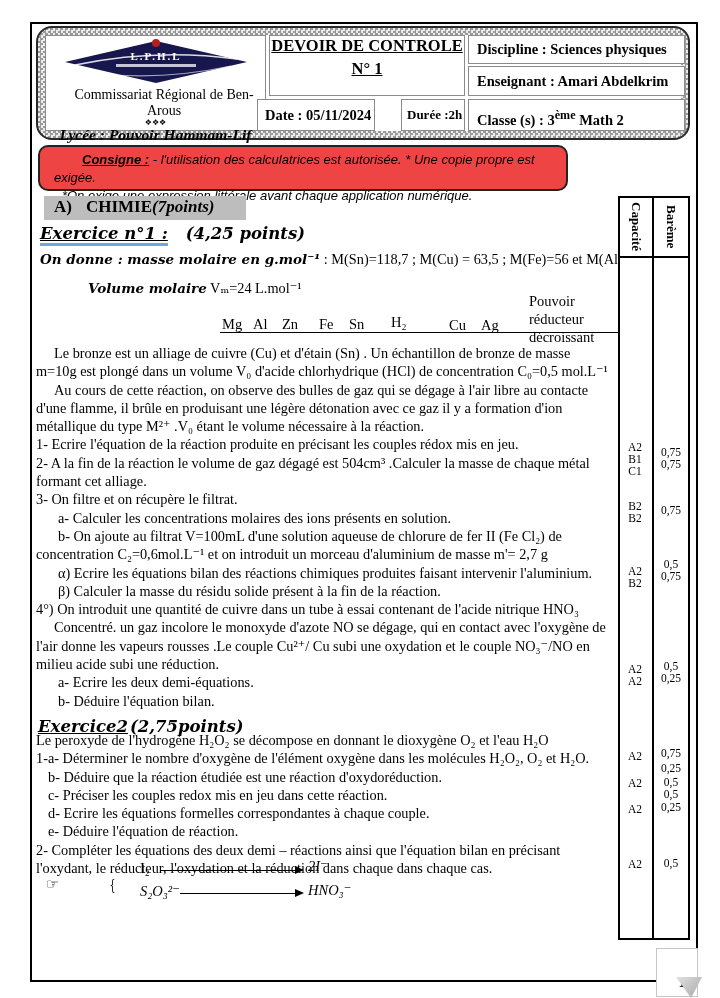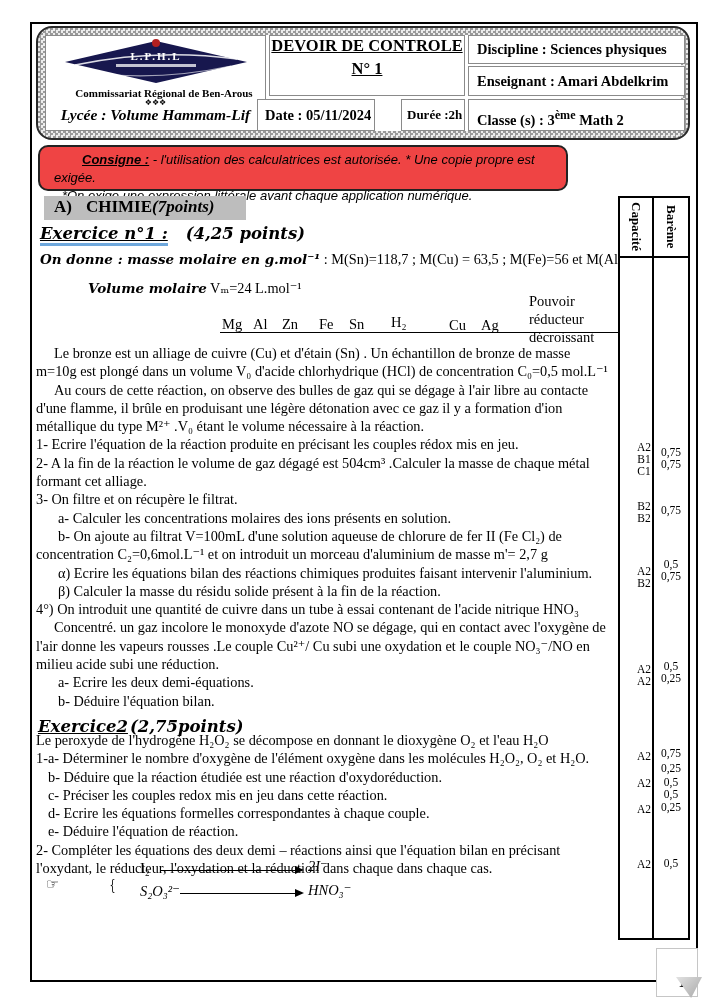--- a/index.html
+++ b/index.html
@@ -22,21 +22,21 @@
   .hcell{position:absolute;box-sizing:border-box;border:1px solid #8a8a8a;background:#fff;}
   .cell-logo{left:0;top:0;width:221px;height:96px;text-align:center;}
   .cell-title{left:224px;top:0;width:196px;height:61px;text-align:center;}
   .cell-date{left:212px;top:64px;width:118px;height:32px;line-height:30px;padding-left:7px;font-weight:bold;font-size:14.5px;font-family:Liberation Serif, serif;}
   .cell-duree{left:356px;top:64px;width:64px;height:32px;line-height:30px;padding-left:5px;font-weight:bold;font-size:13px;}
   .cell-disc{left:423px;top:0;width:217px;height:29px;line-height:27px;padding-left:8px;font-weight:bold;font-size:14.5px;}
   .cell-ens{left:423px;top:31px;width:217px;height:30px;line-height:28px;padding-left:8px;font-weight:bold;font-size:14.5px;}
   .cell-classe{left:423px;top:64px;width:217px;height:32px;line-height:30px;padding-left:8px;font-weight:bold;font-size:14.5px;}
   .title1{display:block;margin-top:0;font-weight:bold;font-size:16.5px;text-decoration:underline;}
   .title2{display:block;margin-top:3px;font-weight:bold;font-size:16.5px;text-decoration:underline;}
-  .org-line{display:block;font-weight:bold;font-size:11px;margin-top:1px;margin-left:17px;}
+  .org-line{display:block;font-weight:normal;font-size:14px;margin-top:1px;margin-left:17px;}
   .org-sep{display:block;font-size:8px;line-height:7px;}
   .school-line{display:block;font-weight:bold;font-style:italic;font-size:15.5px;}
   .logo-svg{display:block;margin:2px auto 0 auto;}
 
   
   .consigne{
     position:absolute;left:38px;top:145px;width:530px;height:46px;box-sizing:border-box;
     border:2px solid #222;border-radius:10px;background:#ef4444;
     font-family:"Liberation Sans","DejaVu Sans",sans-serif;font-style:italic;
     font-size:13px;line-height:18px;padding:4px 8px 0 14px;
@@ -105,21 +105,21 @@
 
   
   .side{position:absolute;left:618px;top:196px;width:72px;height:744px;box-sizing:border-box;border:2px solid #000;background:#fff;}
   .side-divider{position:absolute;left:32px;top:0;bottom:0;border-left:2px solid #000;}
   .side-headrow{position:absolute;left:0;top:0;right:0;height:58px;border-bottom:2px solid #000;}
   .vhead{position:absolute;top:0;height:58px;display:flex;align-items:center;justify-content:center;
          writing-mode:vertical-rl;font-weight:bold;font-size:13px;}
   .cap-h{left:0;width:32px;}
   .bar-h{left:34px;width:34px;}
   .side-entry{position:absolute;font-size:11.5px;text-align:center;line-height:12px;}
-  .colcap{left:12px;width:24px;}
+  .colcap{left:3px;width:24px;}
   .colbar{left:34px;width:34px;}
 
   
   .pnum-box{position:absolute;left:656px;top:948px;width:40px;height:47px;background:#fff;border:1px solid #c6c6c6;}
   .pnum{position:absolute;right:11px;bottom:5px;font-weight:bold;font-size:15px;}
   .curl{position:absolute;left:676px;top:977px;width:26px;height:21px;
         background:linear-gradient(135deg,#e2e2e2 0%,#a7a7a7 100%);
         clip-path:polygon(0 0,100% 0,58% 100%);}
 </style>
 </head>
@@ -134,21 +134,21 @@
       <svg class="logo-svg" width="190" height="48" viewBox="0 0 190 48">
         <polygon points="95,3 186,24 95,45 4,24" fill="#17174e"></polygon>
         <path d="M14 27 Q95 10 176 21" stroke="#ffffff" stroke-width="1.6" fill="none" opacity="0.85"></path>
         <path d="M24 34 Q95 44 170 28" stroke="#ffffff" stroke-width="1.2" fill="none" opacity="0.6"></path>
         <circle cx="95" cy="5" r="4" fill="#b42020"></circle>
         <text x="95" y="22" text-anchor="middle" fill="#ffffff" font-size="11" font-weight="bold" letter-spacing="2" font-family="Liberation Serif, serif">L.P.H.L</text>
         <rect x="55" y="26" width="80" height="3" fill="#ffffff" opacity="0.75"></rect>
       </svg>
       <span class="org-line">Commissariat Régional de Ben-Arous</span>
       <span class="org-sep">❖❖❖</span>
-      <span class="school-line">Lycée : Volume Hammam-Lif</span>
+      <span class="school-line">Lycée : Pouvoir Hammam-Lif</span>
     </div>
 
     <div class="hcell cell-title">
       <span class="title1">DEVOIR DE CONTROLE</span>
       <span class="title2">N° 1</span>
     </div>
 
     <div class="hcell cell-date">Date : 05/11/2024</div>
     <div class="hcell cell-duree">Durée :2h</div>
 

